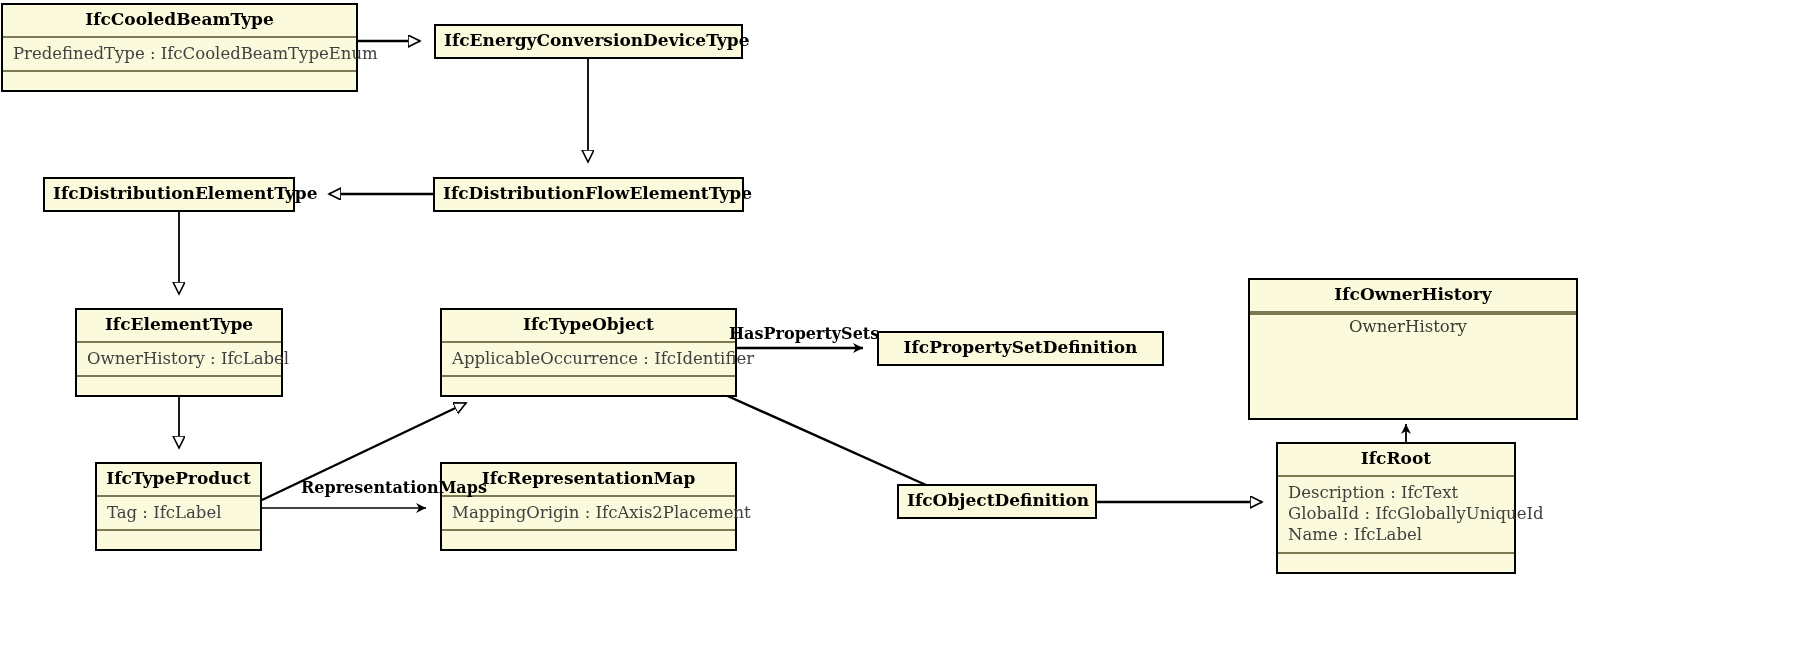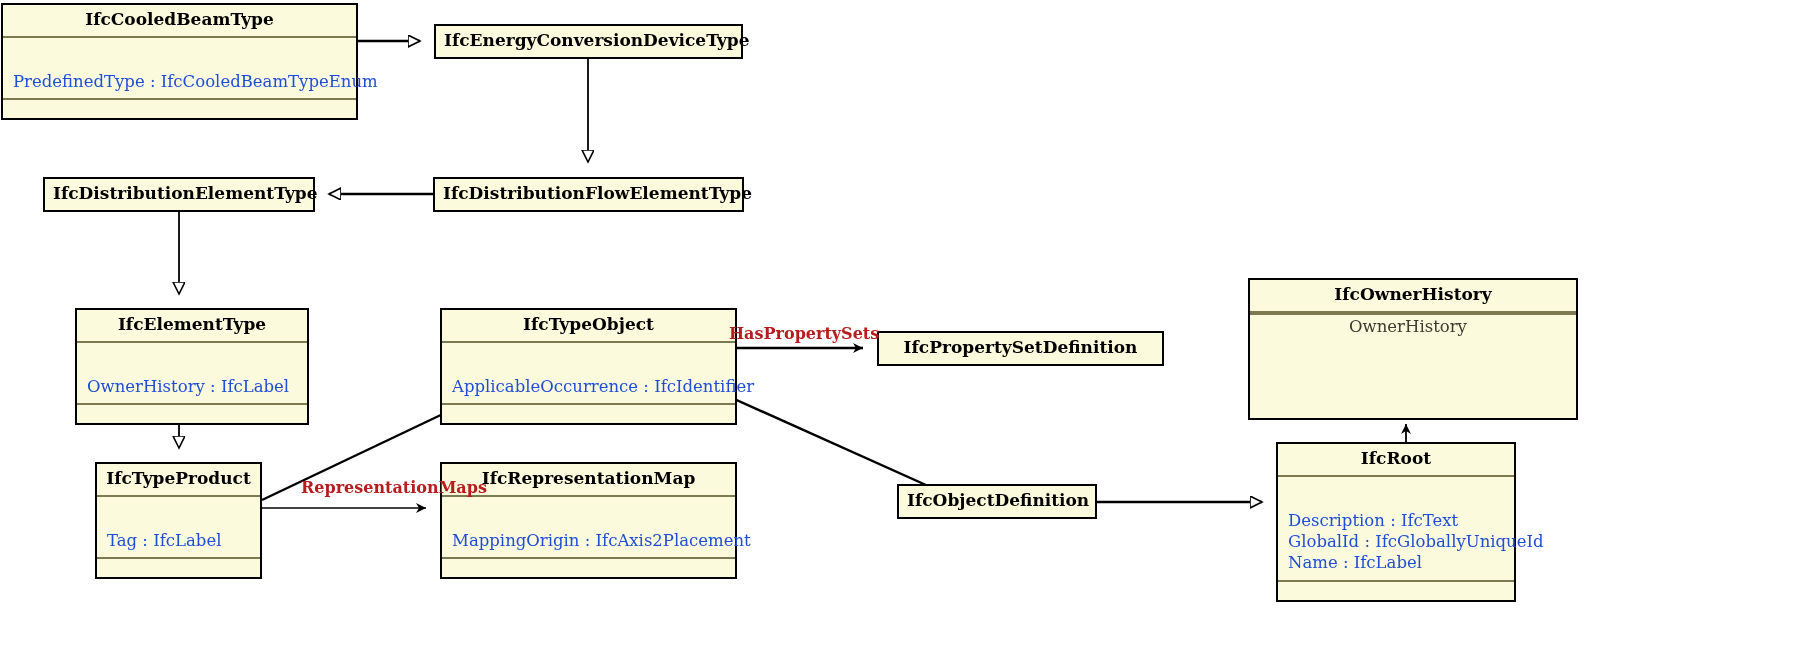--- a/index.html
+++ b/index.html
@@ -43,43 +43,42 @@
     border-radius: 9px;
   }
   .uml-sep {
     height: 2px;
     background: #7d7a52;
     width: 100%;
   }
   .uml-attrs {
     padding: 5px 10px 6px 10px;
     font-size: 16.5px;
-    color: #1d4ed8;
+    color: #404040;
     line-height: 1.30;
-    margin-top: 28px;
   }
   .uml-attr {
     white-space: nowrap;
   }
   .uml-ops {
     min-height: 13px;
     padding: 2px 20px 3px 10px;
     font-size: 16.5px;
     color: #3b3b33;
     line-height: 1.25;
   }
   .uml-ops.centered {
     text-align: center;
   }
   .edge-label {
     position: absolute;
     font-family: "DejaVu Serif", "Liberation Serif", serif;
     font-weight: bold;
     font-size: 16px;
-    color: #b91c1c;
+    color: #000000;
     white-space: nowrap;
     z-index: 8;
     background: transparent;
   }
 </style>
 </head>
 <body>
 
 <div id="canvas">
 
@@ -147,27 +146,27 @@
         <div class="uml-sep"></div>
         <div class="uml-attrs">
           <div class="uml-attr">PredefinedType : IfcCooledBeamTypeEnum</div>
         </div>
         <div class="uml-sep"></div>
         <div class="uml-ops"></div>
       </div>
       <div class="uml-class" style="left: 434px; top: 24px; width: 309px; min-height: 35px;">
         <div class="uml-name">IfcEnergyConversionDeviceType</div>
       </div>
-      <div class="uml-class" style="left: 43px; top: 177px; width: 272px; min-height: 35px;">
+      <div class="uml-class" style="left: 43px; top: 177px; width: 252px; min-height: 35px;">
         <div class="uml-name">IfcDistributionElementType</div>
       </div>
       <div class="uml-class" style="left: 433px; top: 177px; width: 311px; min-height: 35px;">
         <div class="uml-name">IfcDistributionFlowElementType</div>
       </div>
-      <div class="uml-class" style="left: 75px; top: 308px; width: 234px; min-height: 81px;">
+      <div class="uml-class" style="left: 75px; top: 308px; width: 208px; min-height: 81px;">
         <div class="uml-name">IfcElementType</div>
         <div class="uml-sep"></div>
         <div class="uml-attrs">
           <div class="uml-attr">OwnerHistory : IfcLabel</div>
         </div>
         <div class="uml-sep"></div>
         <div class="uml-ops"></div>
       </div>
       <div class="uml-class" style="left: 440px; top: 308px; width: 297px; min-height: 81px;">
         <div class="uml-name">IfcTypeObject</div>

